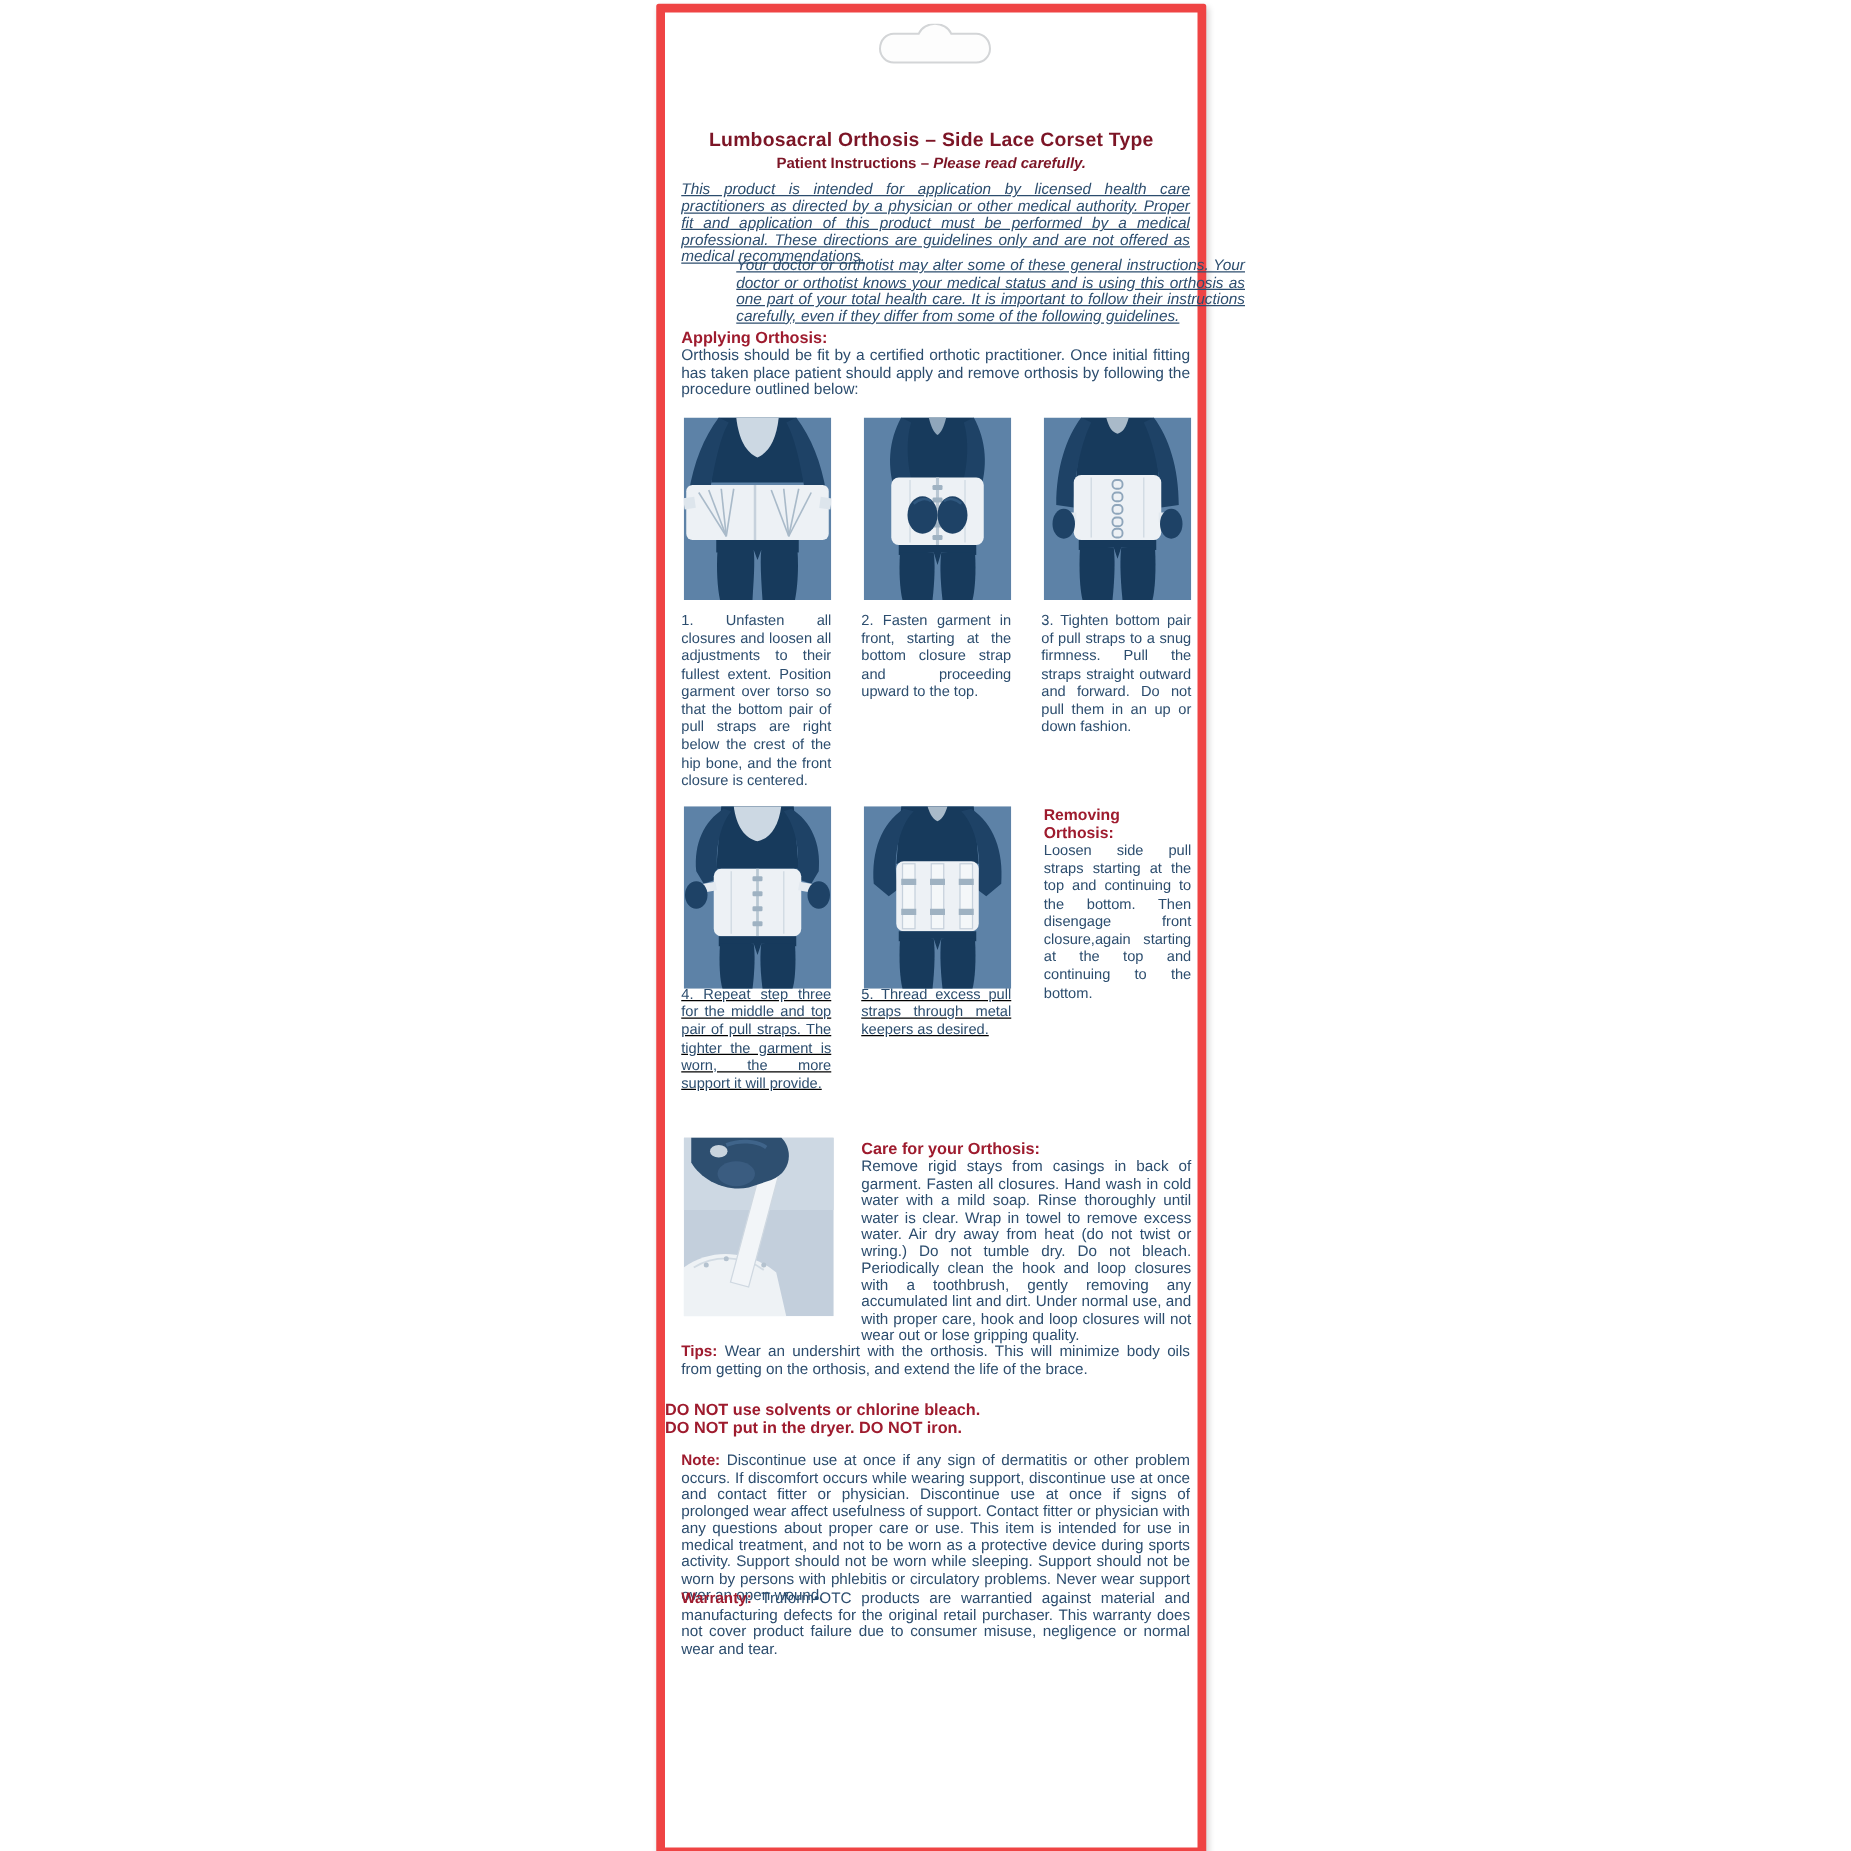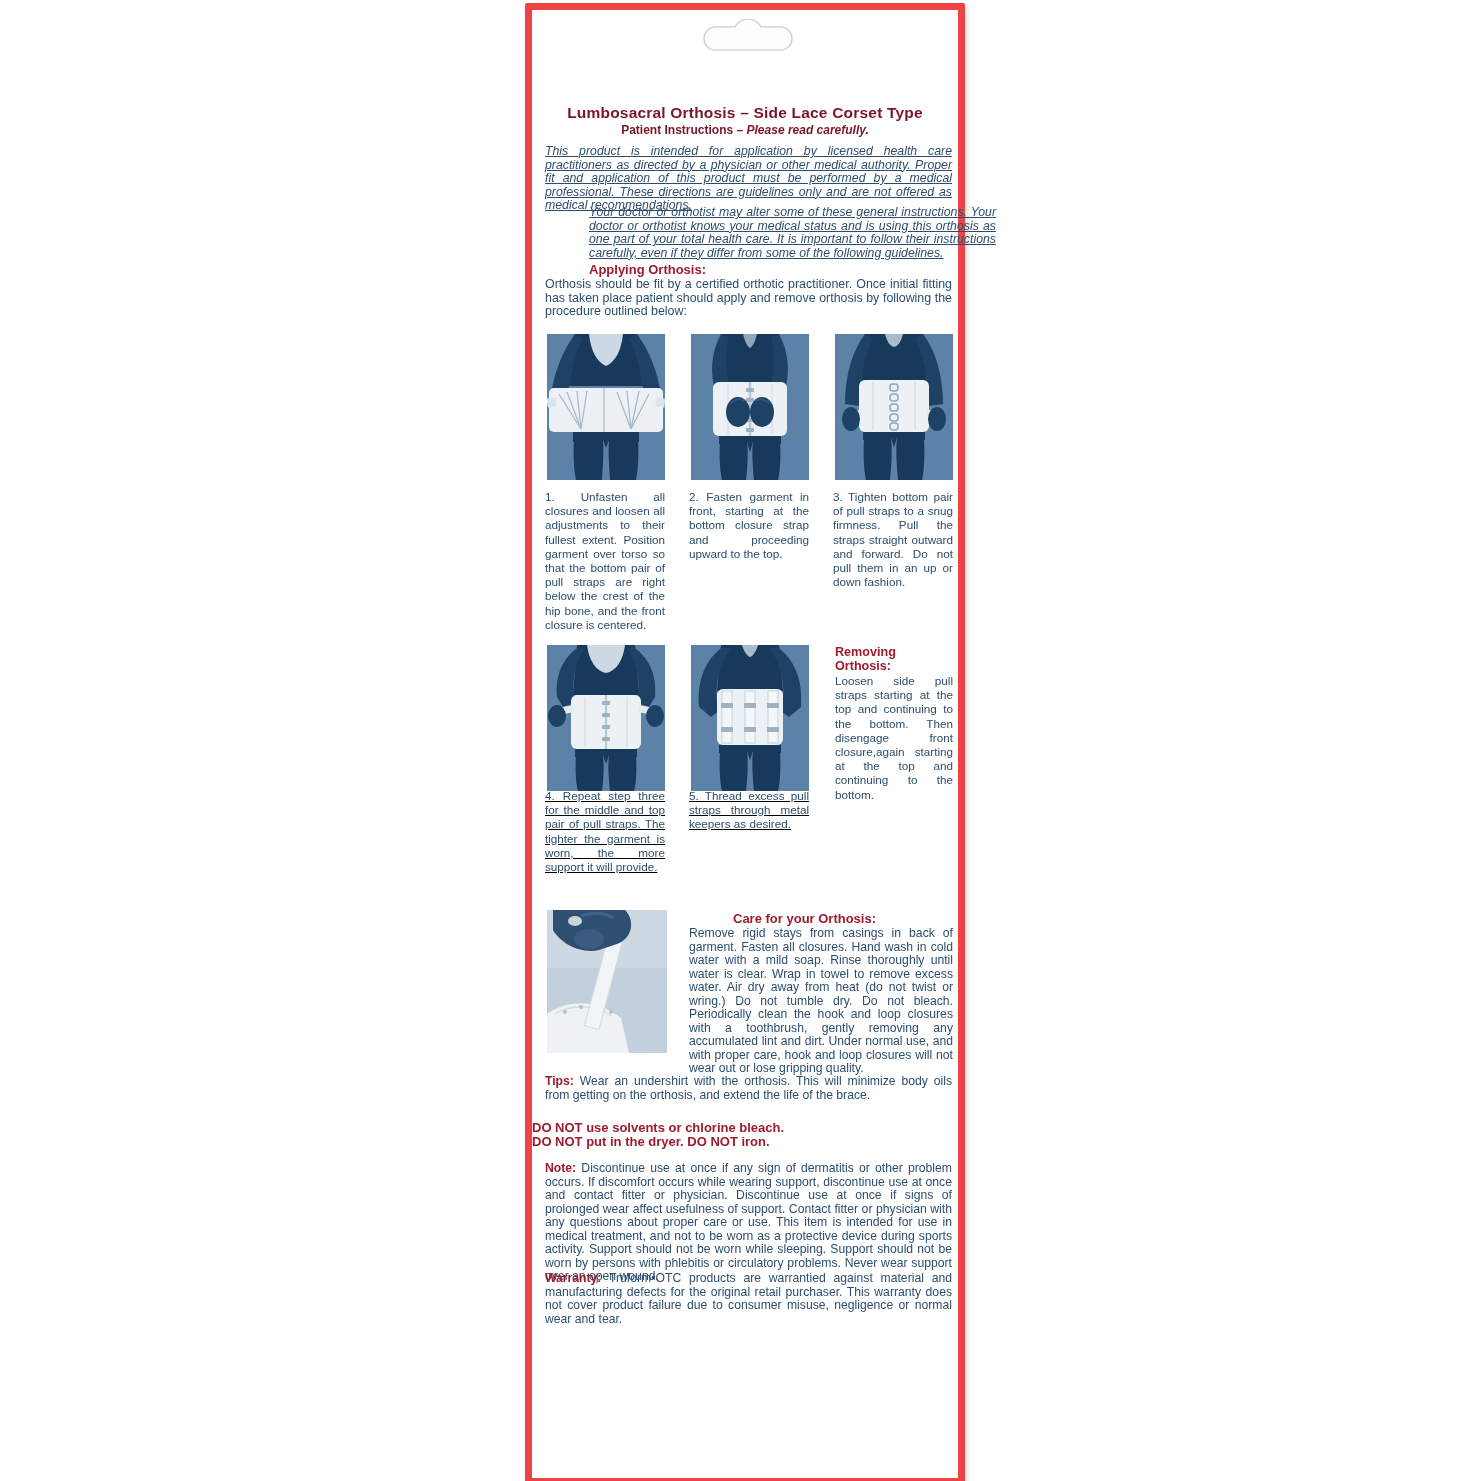--- a/index.html
+++ b/index.html
@@ -23,21 +23,21 @@
     left:0;top:113px;width:100%;text-align:center;
     font-size:12px;font-weight:bold;color:#7c1526;
   }
   .title2 .it{font-style:italic;}
   .col{left:13px;width:407px;}
   .txt{color:#2c4d6e;}
   .just{text-align:justify;}
   .intro{font-style:italic;font-size:12.3px;line-height:13.6px;text-decoration:underline;}
   .intro1{top:135px;}
   .intro2{top:196px;margin-left:44px;}
-  .h-red{font-size:13px;font-weight:bold;color:#9e1b2e;margin-left:44px;}
+  .h-red{font-size:13px;font-weight:bold;color:#9e1b2e;}
   .applying-h{top:252px;}
   .applying-body{top:268px;font-size:12.4px;line-height:13.7px;}
   .figrow{left:15px;width:406px;display:grid;grid-template-columns:118px 118px 118px;column-gap:26px;}
   .figrow1{top:324px;}
   .steprow{left:13px;width:408px;display:grid;grid-template-columns:120px 120px 120px;column-gap:24px;}
   .steprow1{top:480px;}
   .step{font-size:11.7px;line-height:14.2px;}
   .figrow2{top:635px;}
   .steprow2{top:779px;text-decoration:underline;}
   .removing-h{font-size:12.6px;font-weight:bold;color:#9e1b2e;margin:0 0 1px 0;}

